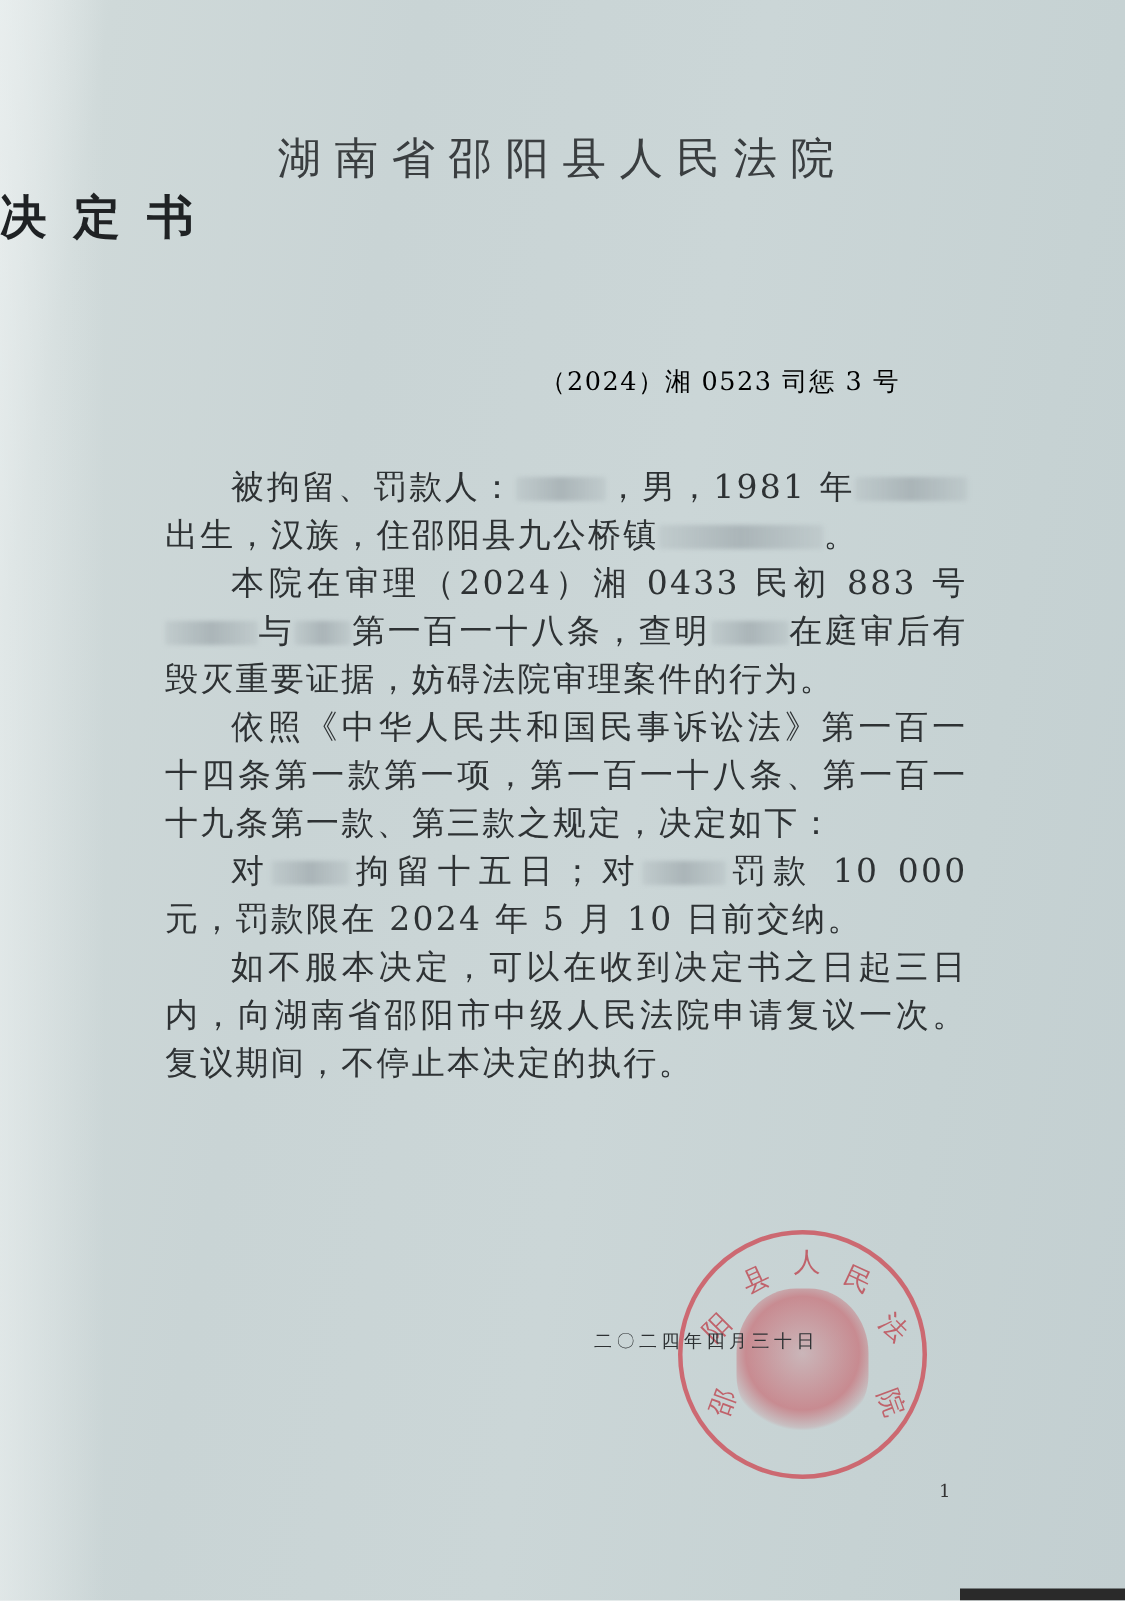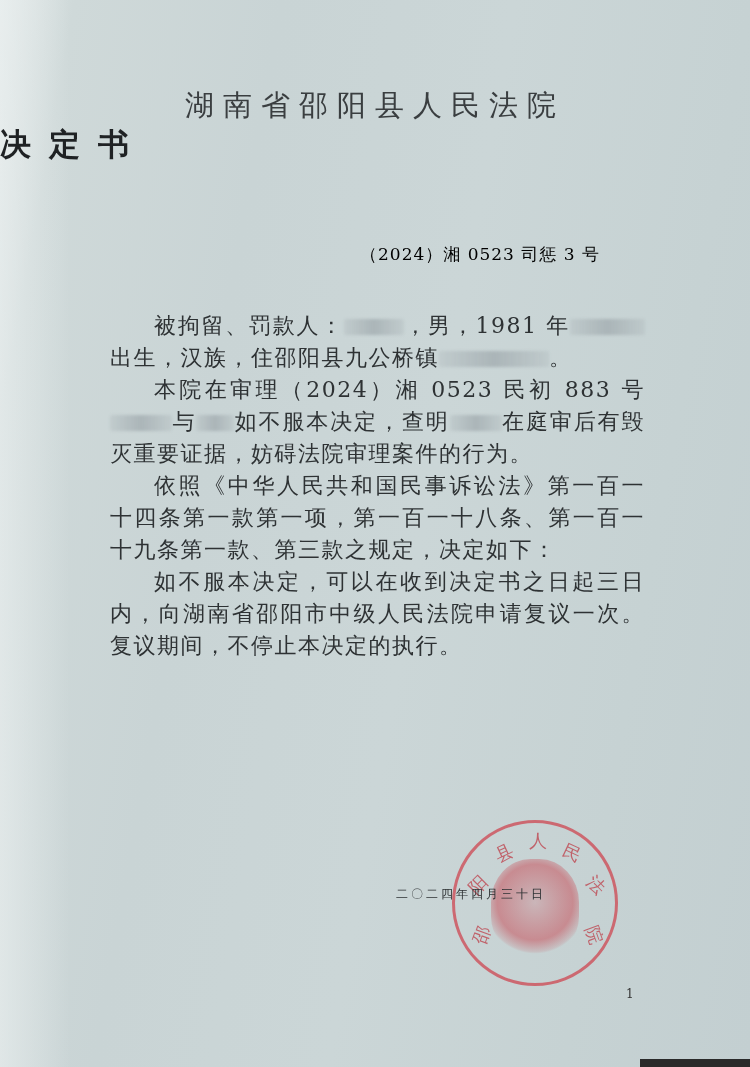--- a/index.html
+++ b/index.html
@@ -132,22 +132,23 @@
   <div class="shade left"></div>
   <div class="shade bottom-corner"></div>
 
   <div class="court-name">湖南省邵阳县人民法院</div>
   <div class="doc-title">决定书</div>
 
   <div class="case-no">（2024）湘 0523 司惩 3 号</div>
 
   <div class="body-text" id="body-text">
       <p><span>被拘留、罚款人：</span><span class="redact" style="width: 60px;"></span><span>，男，1981 年</span><span class="redact" style="width: 75px;"></span><span>出生，汉族，住邵阳县九公桥镇</span><span class="redact" style="width: 110px;"></span><span>。</span></p>
-      <p><span>本院在审理（2024）湘 0523 民初 883 号</span><span class="redact" style="width: 62px;"></span><span>与</span><span class="redact" style="width: 38px;"></span><span>如不服本决定，查明</span><span class="redact" style="width: 52px;"></span><span>在庭审后有毁灭重要证据，妨碍法院审理案件的行为。</span></p>
+      <p><span>本院在审理（2024）湘 0433 民初 883 号</span><span class="redact" style="width: 62px;"></span><span>与</span><span class="redact" style="width: 38px;"></span><span>第一百一十八条，查明</span><span class="redact" style="width: 52px;"></span><span>在庭审后有毁灭重要证据，妨碍法院审理案件的行为。</span></p>
       <p><span>依照《中华人民共和国民事诉讼法》第一百一十四条第一款第一项，第一百一十八条、第一百一十九条第一款、第三款之规定，决定如下：</span></p>
+      <p><span>对</span><span class="redact" style="width: 52px;"></span><span>拘留十五日；对</span><span class="redact" style="width: 56px;"></span><span>罚款 10 000 元，罚款限在 2024 年 5 月 10 日前交纳。</span></p>
       <p><span>如不服本决定，可以在收到决定书之日起三日内，向湖南省邵阳市中级人民法院申请复议一次。复议期间，不停止本决定的执行。</span></p>
     </div>
 
   <div class="seal">
     <div class="emblem"></div>
     <span class="seal-char" style="left:18px; top:100px; transform:rotate(-70deg);">邵</span>
     <span class="seal-char" style="left:14px; top:50px; transform:rotate(-45deg);">阳</span>
     <span class="seal-char" style="left:40px; top:18px; transform:rotate(-25deg);">县</span>
     <span class="seal-char" style="left:74px; top:6px;">人</span>
     <span class="seal-char" style="left:108px; top:18px; transform:rotate(25deg);">民</span>

